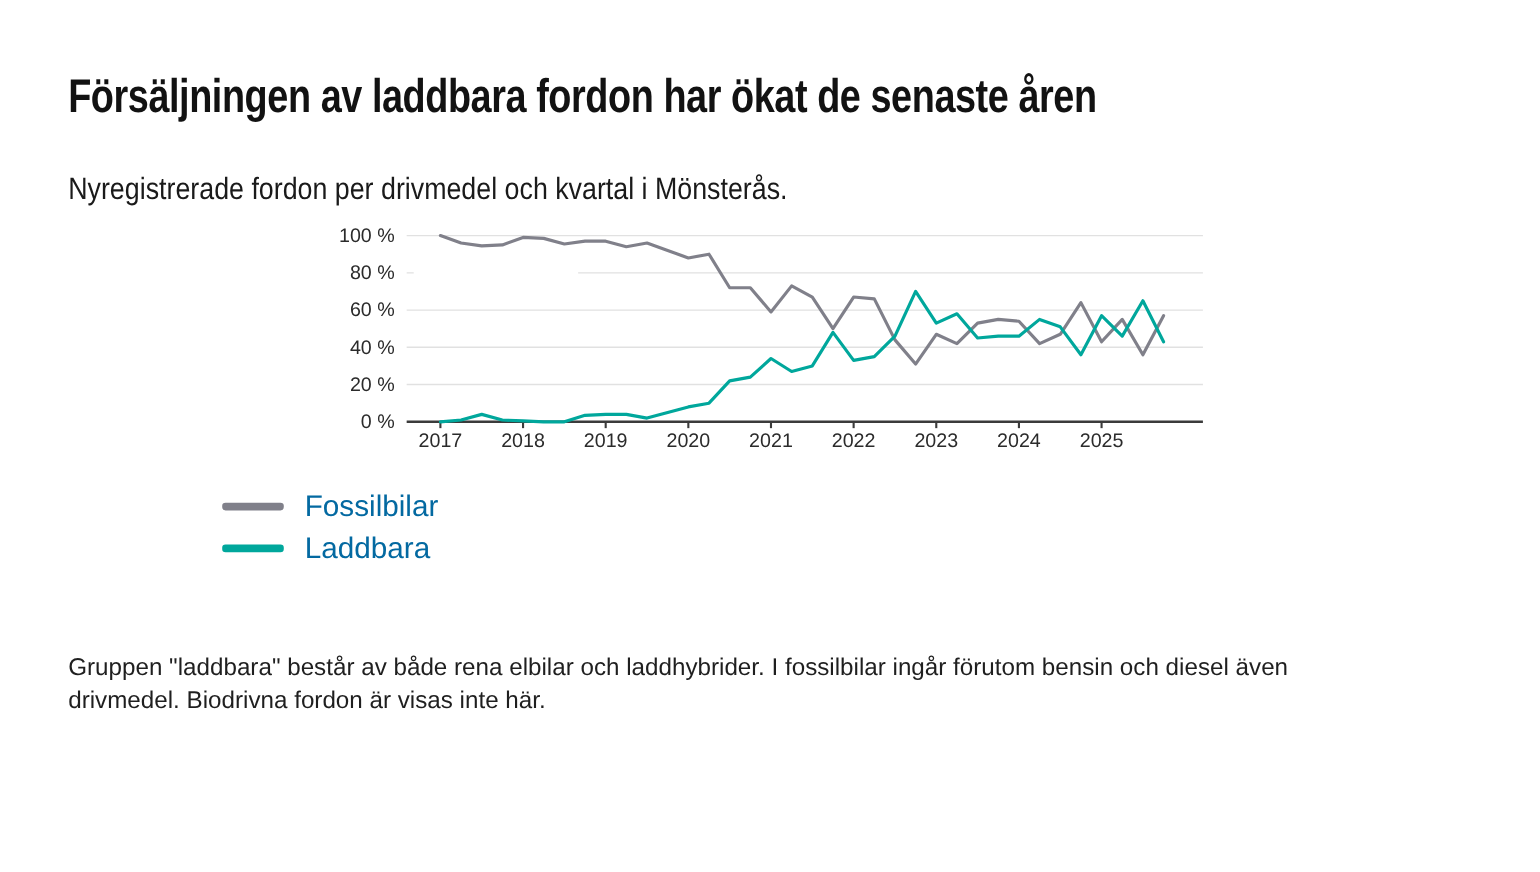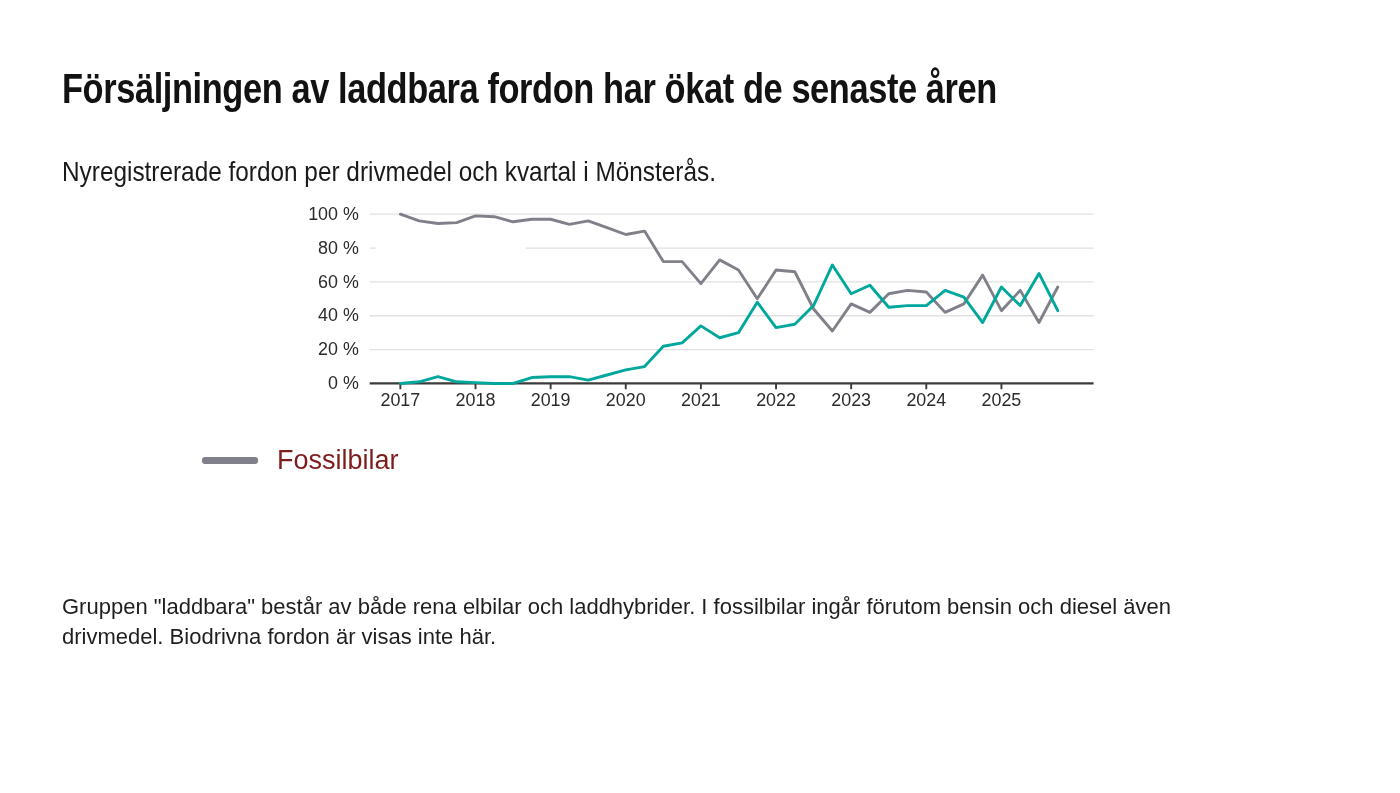--- a/index.html
+++ b/index.html
@@ -13,21 +13,21 @@
   #chart-wrap{position:absolute;left:0;top:195px;width:1400px;height:345px;}
   #chart-svg{position:absolute;left:0;top:0;}
   .gridline{stroke:#e1e1e1;stroke-width:2;}
   .axisline{stroke:#3b3b3b;stroke-width:3.5;}
   .tick{stroke:#3b3b3b;stroke-width:3;}
   .ytick{font-family:"Liberation Sans",sans-serif;font-size:28px;fill:#2b2b2b;text-anchor:end;}
   .xtick{font-family:"Liberation Sans",sans-serif;font-size:28px;fill:#2b2b2b;text-anchor:middle;}
   .legend{position:absolute;left:196px;top:246px;}
   .legend-row{display:flex;align-items:center;height:38px;background:#ffffff;padding:0 14px 0 6px;}
   .swatch{display:inline-block;width:56px;height:7px;border-radius:3px;margin-right:19px;background:#888;}
-  .legend-label{font-size:27px;color:#7f1d1d;white-space:nowrap;}
+  .legend-label{font-size:27px;color:#0369a1;white-space:nowrap;}
   .footnote{position:absolute;left:62px;top:592px;font-size:22px;line-height:30px;color:#1f1f1f;}
   .brand{position:absolute;left:1132px;top:691px;display:flex;align-items:center;}
   .brand-name{margin-left:13px;margin-top:2px;font-size:29px;font-weight:700;letter-spacing:0.2px;
               color:var(--brand,#3d9d97);}
   .brandfill{fill:var(--brand,#3d9d97);}
 </style>
 </head>
 <body>
 
 <div class="page">
@@ -69,20 +69,24 @@
         <line x1="1171.8" y1="490" x2="1171.8" y2="499" class="tick"></line>
         <text x="1171.8" y="526" class="xtick">2025</text>
         <polyline points="231,225 260.4,235.60000000000002 289.8,239.57500000000002 319.2,238.25 348.6,227.65000000000003 378,228.97500000000002 407.4,236.925 436.79999999999995,232.95 466.2,232.95 495.59999999999997,240.9 525,235.60000000000002 554.4,246.20000000000002 583.8,256.8 613.2,251.5 642.5999999999999,299.20000000000005 672,299.20000000000005 701.4,333.65 730.8,296.55 760.1999999999999,312.45000000000005 789.6,357.5 819,312.45000000000005 848.4,315.1 877.8,373.4 907.1999999999999,407.85 936.5999999999999,365.45 966,378.7 995.4,349.55 1024.8,344.25 1054.1999999999998,346.9 1083.6,378.7 1113,365.45 1142.4,320.4 1171.8,376.05 1201.1999999999998,344.25 1230.6,394.6 1260,338.95000000000005" fill="none" stroke="#80808a" stroke-width="4.5" stroke-linejoin="round" stroke-linecap="round"></polyline>
         <polyline points="231,490 260.4,487.35 289.8,479.4 319.2,487.35 348.6,488.675 378,490 407.4,490 436.79999999999995,480.725 466.2,479.4 495.59999999999997,479.4 525,484.7 554.4,476.75 583.8,468.8 613.2,463.5 642.5999999999999,431.7 672,426.4 701.4,399.9 730.8,418.45 760.1999999999999,410.5 789.6,362.8 819,402.55 848.4,397.25 877.8,368.1 907.1999999999999,304.5 936.5999999999999,349.55 966,336.3 995.4,370.75 1024.8,368.1 1054.1999999999998,368.1 1083.6,344.25 1113,354.85 1142.4,394.6 1171.8,338.95000000000005 1201.1999999999998,368.1 1230.6,317.75 1260,376.05" fill="none" stroke="#00a79c" stroke-width="4.5" stroke-linejoin="round" stroke-linecap="round"></polyline>
       </svg>
     <div class="legend">
       <div class="legend-row">
         <span class="swatch" style="background: rgb(128, 128, 138);"></span>
         <span class="legend-label">Fossilbilar</span>
       </div>
+      <div class="legend-row">
+        <span class="swatch" style="background: rgb(0, 167, 156);"></span>
+        <span class="legend-label">Laddbara</span>
+      </div>
     </div>
   </div>
 
   <div class="footnote">
     <div>Gruppen "laddbara" består av både rena elbilar och laddhybrider. I fossilbilar ingår förutom bensin och diesel även</div>
     <div>drivmedel. Biodrivna fordon är visas inte här.</div>
   </div>
 
   <div class="brand">
     <svg id="brand-icon" width="38" height="50" viewBox="0 0 38 50">

